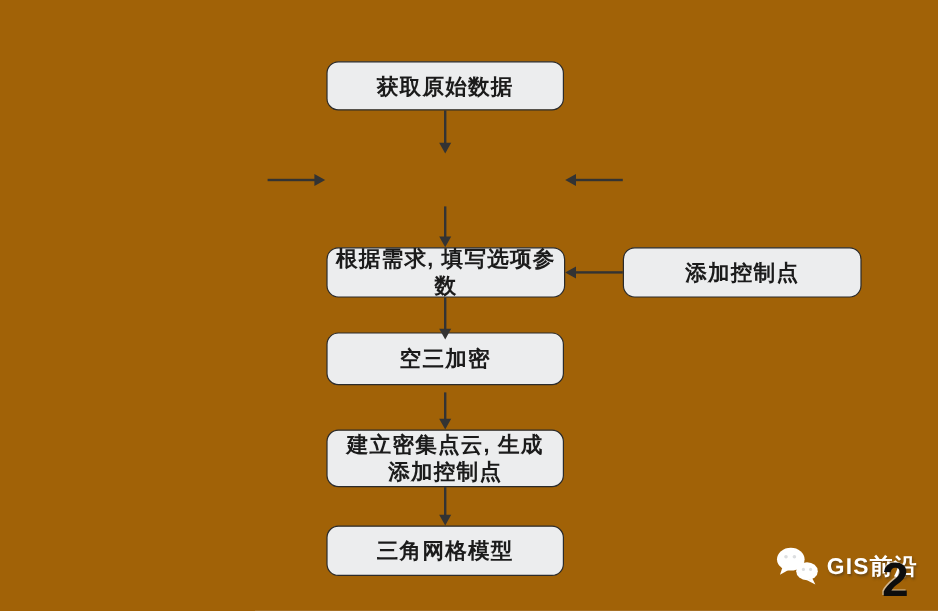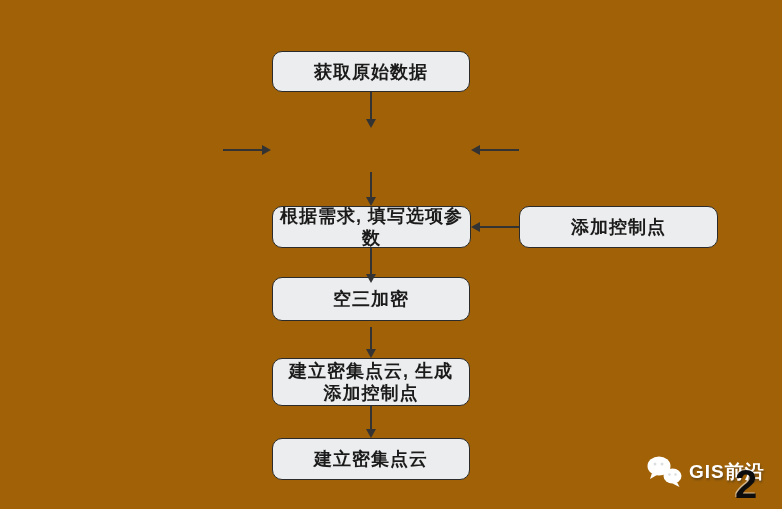--- a/index.html
+++ b/index.html
@@ -112,21 +112,21 @@
   <div class="node" style="left:272px; top:277px; width:198px; height:44px;align-items:center;">
     <span>空三加密</span>
   </div>
 
   <div class="node" style="left:272px; top:358px; width:198px; height:48px;">
     <span>建立密集点云, 生成</span>
     <span>添加控制点</span>
   </div>
 
   <div class="node" style="left:272px; top:438px; width:198px; height:42px;">
-    <span>建立密集点云</span>
+    <span>三角网格模型</span>
   </div>
 
   <div class="edge-line-v" style="left:370px; top:92px; height:29px;"></div>
   <div class="head-down" style="left:366px; top:119px;"></div>
 
   <div class="edge-line-h" style="left:223px; top:149px; width:40px;"></div>
   <div class="head-right" style="left:262px; top:145px;"></div>
 
   <div class="edge-line-h" style="left:479px; top:149px; width:40px;"></div>
   <div class="head-left" style="left:471px; top:145px;"></div>

